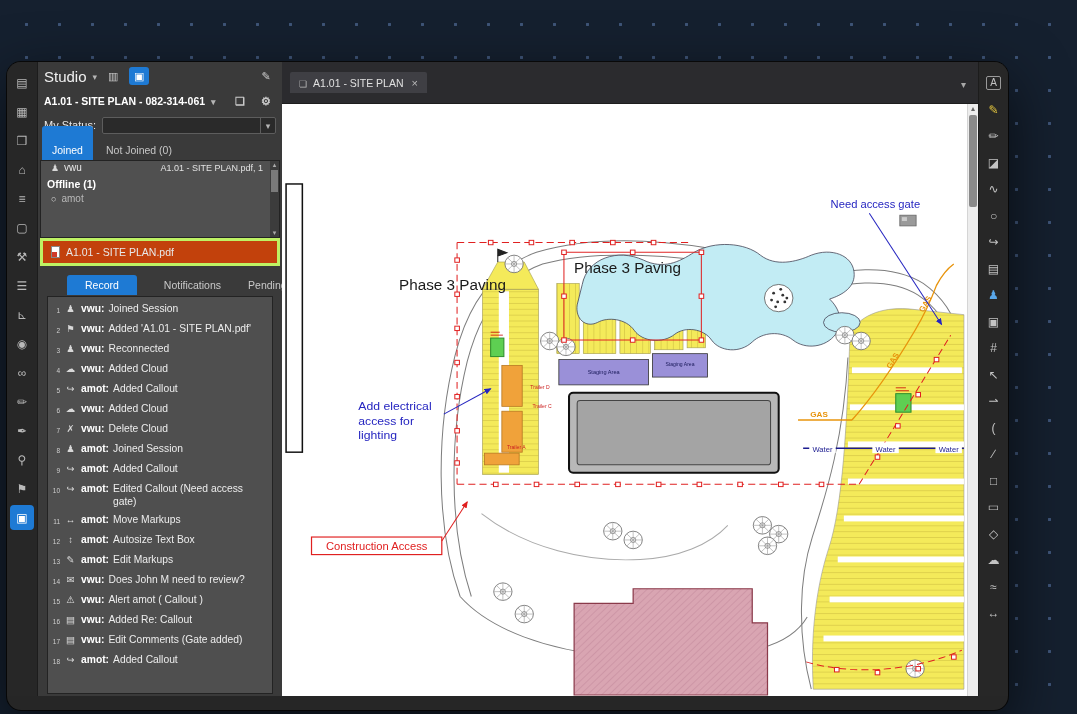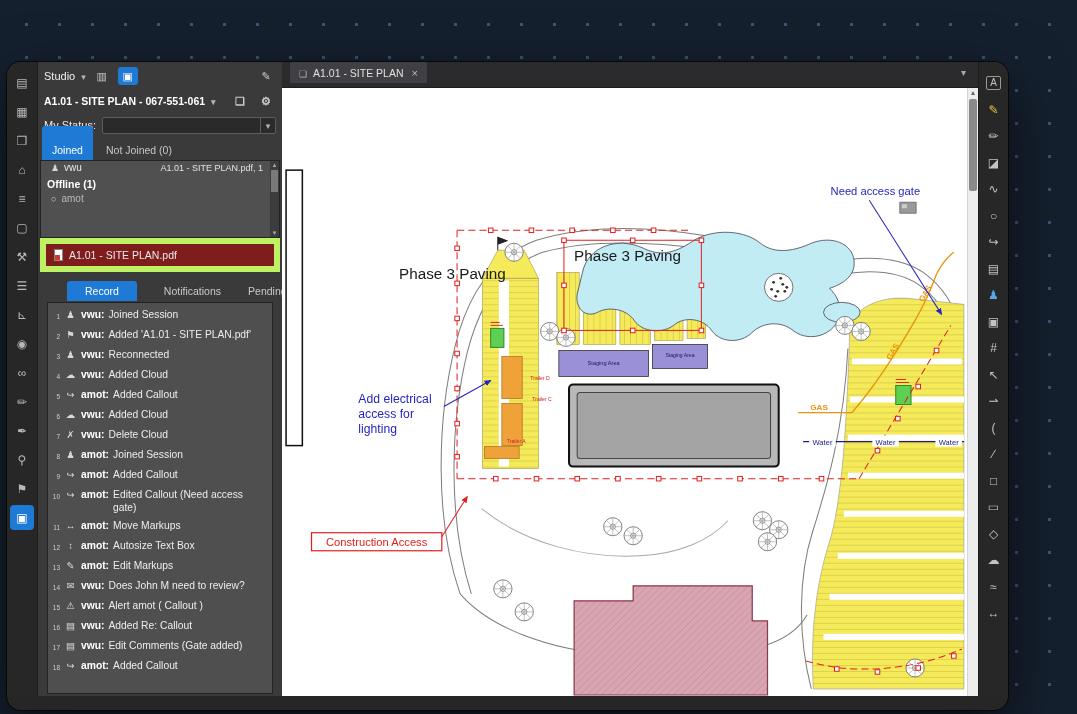--- a/index.html
+++ b/index.html
@@ -18,21 +18,21 @@
     flex-direction:column;align-items:center;}
   .lt-tool{width:24px;height:29px;color:#b9b9b9;font-size:12px;display:flex;
     align-items:center;justify-content:center;}
   .lt-tool.active{background:#1e7ad4;color:#fff;border-radius:4px;height:25px;margin:2px 0;}
 
   
   .studio-panel{width:245px;background:#3a3a3a;flex:none;display:flex;flex-direction:column;
     color:#e8e8e8;font-size:11px;border-left:1px solid #1c1c1c;}
   .p-row{display:flex;align-items:center;gap:6px;padding:0 6px;flex:none;}
   .studio-row{height:28px;}
-  .studio-row .lbl{font-size:11px;color:#f0f0f0;}
+  .studio-row .lbl{font-size:15px;color:#f0f0f0;}
   .chev::before{content:"▾";color:#b5b5b5;font-size:9px;}
   .icon-btn{width:20px;height:18px;display:flex;align-items:center;justify-content:center;
     color:#c9c9c9;font-size:11px;border-radius:3px;}
   .icon-btn.active-blue{background:#1e7ad4;color:#fff;}
   .spacer{flex:1;}
   .session-row{height:22px;font-weight:bold;font-size:10.5px;color:#fff;}
   .session-row .title{white-space:nowrap;overflow:hidden;text-overflow:ellipsis;max-width:165px;}
   .status-row{height:26px;}
   .status-select{flex:1;height:17px;background:#2a2a2a;border:1px solid #5d5d5d;
     border-radius:2px;position:relative;color:#ddd;font-size:10px;padding:1px 18px 0 4px;}
@@ -50,38 +50,38 @@
   .att-ico.offline-ico::before{content:"○";}
   .att-ico.online-ico::before{content:"♟";}
   .att-doc{margin-left:auto;font-size:9px;color:#e2e2e2;white-space:nowrap;}
   .offline-name{color:#b9b9b9;}
   .mini-scroll{position:absolute;right:0;top:0;bottom:0;width:9px;background:#3c3c3c;}
   .mini-scroll .up::before,.mini-scroll .down::before{content:"▴";font-size:7px;color:#aaa;display:block;text-align:center;}
   .mini-scroll .down::before{content:"▾";}
   .mini-scroll .down{position:absolute;bottom:0;left:0;right:0;}
   .mini-thumb{position:absolute;top:9px;left:1px;width:7px;height:22px;background:#7a7a7a;}
   .doc-item{display:flex;gap:6px;align-items:center;padding:5px 8px;font-size:10.5px;
-    background:#7f1d1d;margin:0 2px;border:6px solid #bef264;flex:none;}
+    background:#c2410c;margin:0 2px;border:3px solid #bef264;flex:none;}
   .pdf-ico{width:9px;height:12px;background:#fff;border:1px solid #888;position:relative;flex:none;}
   .pdf-ico::after{content:"";position:absolute;left:0;bottom:0;width:5px;height:5px;background:#d03a2b;}
   .activity-tabs{height:22px;display:flex;align-items:center;margin:8px 2px 0;flex:none;}
   .act-tab{flex:1;text-align:center;font-size:10.5px;color:#c9c9c9;padding:4px 0;margin-left:27px;}
   .act-tab.active{background:#1e7ad4;color:#fff;border-radius:3px 3px 0 0;flex:none;padding:4px 18px;}
   .record-list{flex:1;background:#4f4f4f;margin:0 9px 2px;border:1px solid #232323;
     overflow:hidden;padding-top:2px;}
   .rec-row{display:flex;align-items:flex-start;gap:4px;padding:2.5px 4px 2.5px 2px;
     line-height:13px;font-size:10.3px;color:#f1f1f1;}
   .rec-num{width:10px;text-align:right;font-size:6.5px;color:#cfcfcf;flex:none;padding-top:2px;}
   .rec-ico{width:13px;flex:none;color:#d8d8d8;font-size:9.5px;text-align:center;padding-top:.5px;}
   .rec-user{font-weight:bold;flex:none;color:#fff;}
   .rec-text{color:#ededed;}
 
   
   .doc-col{flex:1;display:flex;flex-direction:column;min-width:0;background:#262626;}
-  .tab-bar{height:26px;background:#2b2b2e;display:flex;align-items:flex-start;flex:none;border-bottom:1px solid #1d1d1d;}
+  .tab-bar{height:42px;background:#2b2b2e;display:flex;align-items:center;flex:none;border-bottom:1px solid #1d1d1d;}
   .doc-tab{height:21px;margin-left:8px;background:#3f3f44;color:#e0e0e0;display:flex;align-items:center;
     gap:6px;padding:0 9px;font-size:10.5px;border-radius:2px 2px 0 0;}
   .doc-tab .page-ico::before{content:"❏";font-size:9px;color:#bbb;}
   .doc-tab .close{color:#bbb;font-size:11px;margin-left:2px;}
   .tab-chevron{margin-left:auto;margin-right:12px;}
   .tab-chevron::before{content:"▾";color:#a8a8a8;font-size:10px;}
   .viewport{flex:1;background:#ffffff;display:flex;min-height:0;}
   svg.plan{flex:1;display:block;}
   .v-scroll{width:11px;background:#ededed;flex:none;position:relative;border-left:1px solid #d5d5d5;}
   .v-scroll .up::before{content:"▴";font-size:8px;color:#666;display:block;text-align:center;}
@@ -184,21 +184,21 @@
     <div class="p-row studio-row">
       <span class="lbl">Studio</span>
       <span class="chev"></span>
       <span class="icon-btn" data-icon="projects-icon"></span>
       <span class="icon-btn active-blue" data-icon="sessions-icon"></span>
       <span class="spacer"></span>
       <span class="icon-btn" data-icon="no-markup-icon"></span>
     </div>
 
     <div class="p-row session-row">
-      <span class="title">A1.01 - SITE PLAN - 067-551-061</span>
+      <span class="title">A1.01 - SITE PLAN - 082-314-061</span>
       <span class="chev"></span>
       <span class="spacer"></span>
       <span class="icon-btn" data-icon="export-icon"></span>
       <span class="icon-btn" data-icon="settings-icon"></span>
     </div>
 
     <div class="p-row status-row">
       <span>My Status:</span>
       <span class="status-select">
         <span></span>

